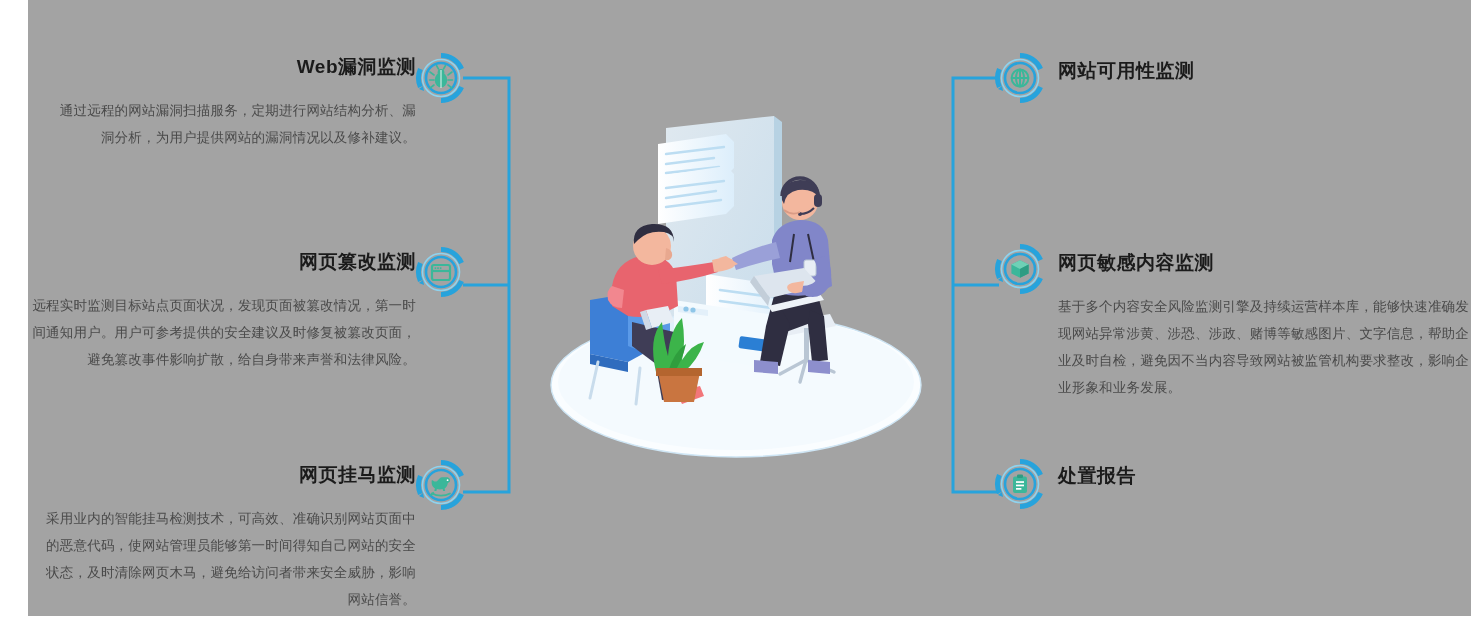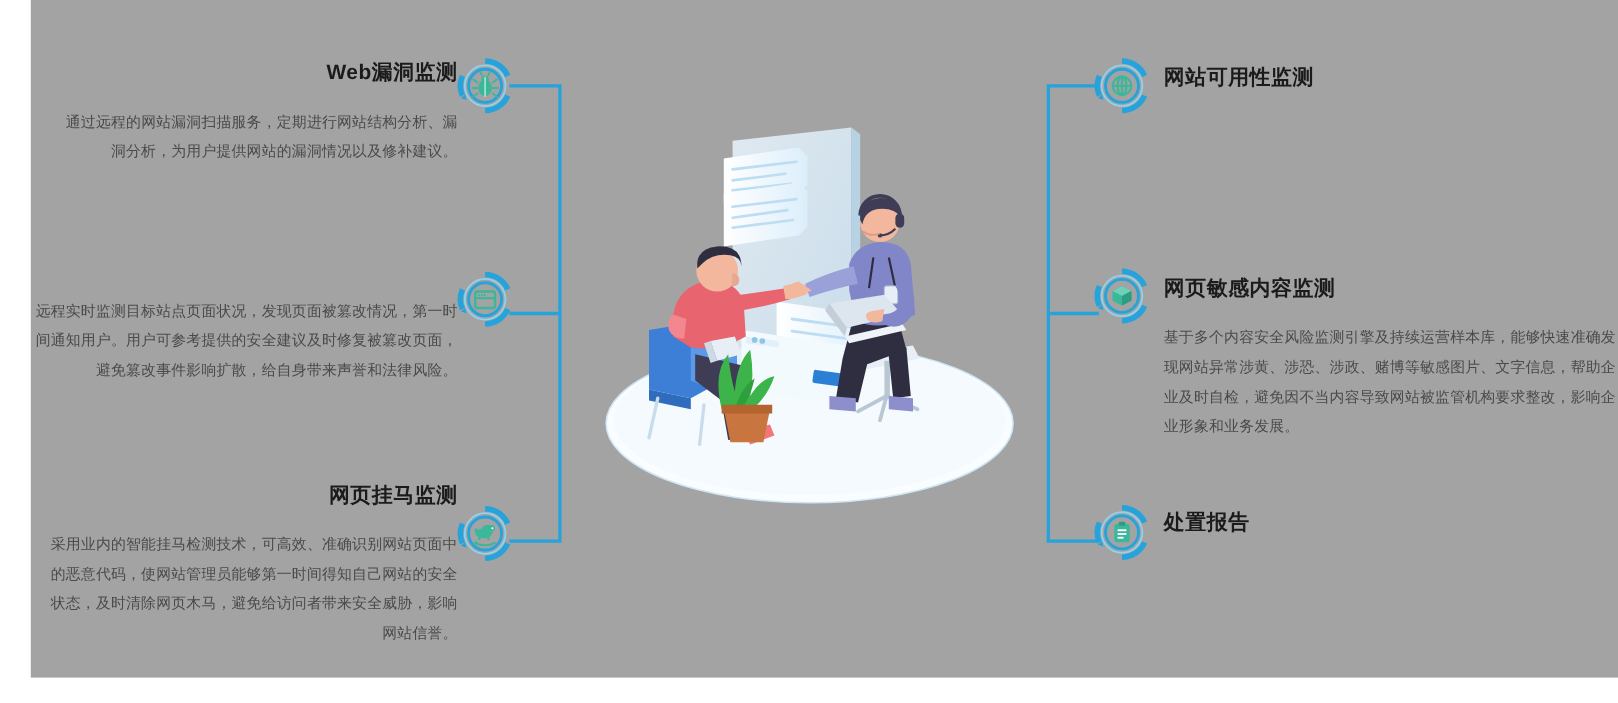--- a/index.html
+++ b/index.html
@@ -101,20 +101,21 @@
         <line x1="33" y1="23" x2="37" y2="20"></line>
         <line x1="33" y1="28" x2="37.5" y2="28"></line>
         <line x1="33" y1="33" x2="37" y2="36"></line>
         <line x1="23.5" y1="17" x2="21.5" y2="13.5"></line>
         <line x1="28.5" y1="17" x2="30.5" y2="13.5"></line>
       </g>
     </svg>
   </div>
 
   <div class="feature left" style="left:0px; top:251px; width:388px;">
+    <div class="title">网页篡改监测</div>
     <div class="desc" style="margin-top:18px; ">远程实时监测目标站点页面状况，发现页面被篡改情况，第一时间通知用户。用户可参考提供的安全建议及时修复被篡改页面，避免篡改事件影响扩散，给自身带来声誉和法律风险。</div>
   </div>
   <div class="badge" style="left:387px; top:246px;">
     <svg viewBox="0 0 52 52" xmlns="http://www.w3.org/2000/svg">
       <circle cx="26" cy="26" r="18.5" fill="none" stroke="#8fd3ee" stroke-width="1.6"></circle>
       <circle cx="26" cy="26" r="15" fill="none" stroke="#27a3dc" stroke-width="2.6"></circle>
       <path d="M26 3.5 A22.5 22.5 0 0 1 46.6 17" fill="none" stroke="#27a3dc" stroke-width="5"></path>
       <path d="M46.6 35 A22.5 22.5 0 0 1 26 48.5" fill="none" stroke="#27a3dc" stroke-width="5"></path>
       <path d="M5.4 35 A22.5 22.5 0 0 1 5.4 17" fill="none" stroke="#27a3dc" stroke-width="5"></path>
       <path d="M43 13 l5 2 l-4 3 z" fill="#27a3dc"></path>
@@ -124,21 +125,21 @@
         <line x1="17" y1="25" x2="35" y2="25" stroke="#3bb79a" stroke-width="2.2"></line>
         <g fill="#3bb79a">
           <rect x="19.6" y="21.3" width="1.6" height="1.8"></rect>
           <rect x="22.2" y="21.3" width="1.6" height="1.8"></rect>
           <rect x="24.8" y="21.3" width="1.6" height="1.8"></rect>
         </g>
       </g>
     </svg>
   </div>
 
-  <div class="feature left" style="left:0px; top:440px; width:388px;">
+  <div class="feature left" style="left:0px; top:464px; width:388px;">
     <div class="title">网页挂马监测</div>
     <div class="desc" style="margin-top:18px; padding-left:10px;">采用业内的智能挂马检测技术，可高效、准确识别网站页面中的恶意代码，使网站管理员能够第一时间得知自己网站的安全状态，及时清除网页木马，避免给访问者带来安全威胁，影响网站信誉。</div>
   </div>
   <div class="badge" style="left:387px; top:459px;">
     <svg viewBox="0 0 52 52" xmlns="http://www.w3.org/2000/svg">
       <circle cx="26" cy="26" r="18.5" fill="none" stroke="#8fd3ee" stroke-width="1.6"></circle>
       <circle cx="26" cy="26" r="15" fill="none" stroke="#27a3dc" stroke-width="2.6"></circle>
       <path d="M26 3.5 A22.5 22.5 0 0 1 46.6 17" fill="none" stroke="#27a3dc" stroke-width="5"></path>
       <path d="M46.6 35 A22.5 22.5 0 0 1 26 48.5" fill="none" stroke="#27a3dc" stroke-width="5"></path>
       <path d="M5.4 35 A22.5 22.5 0 0 1 5.4 17" fill="none" stroke="#27a3dc" stroke-width="5"></path>

